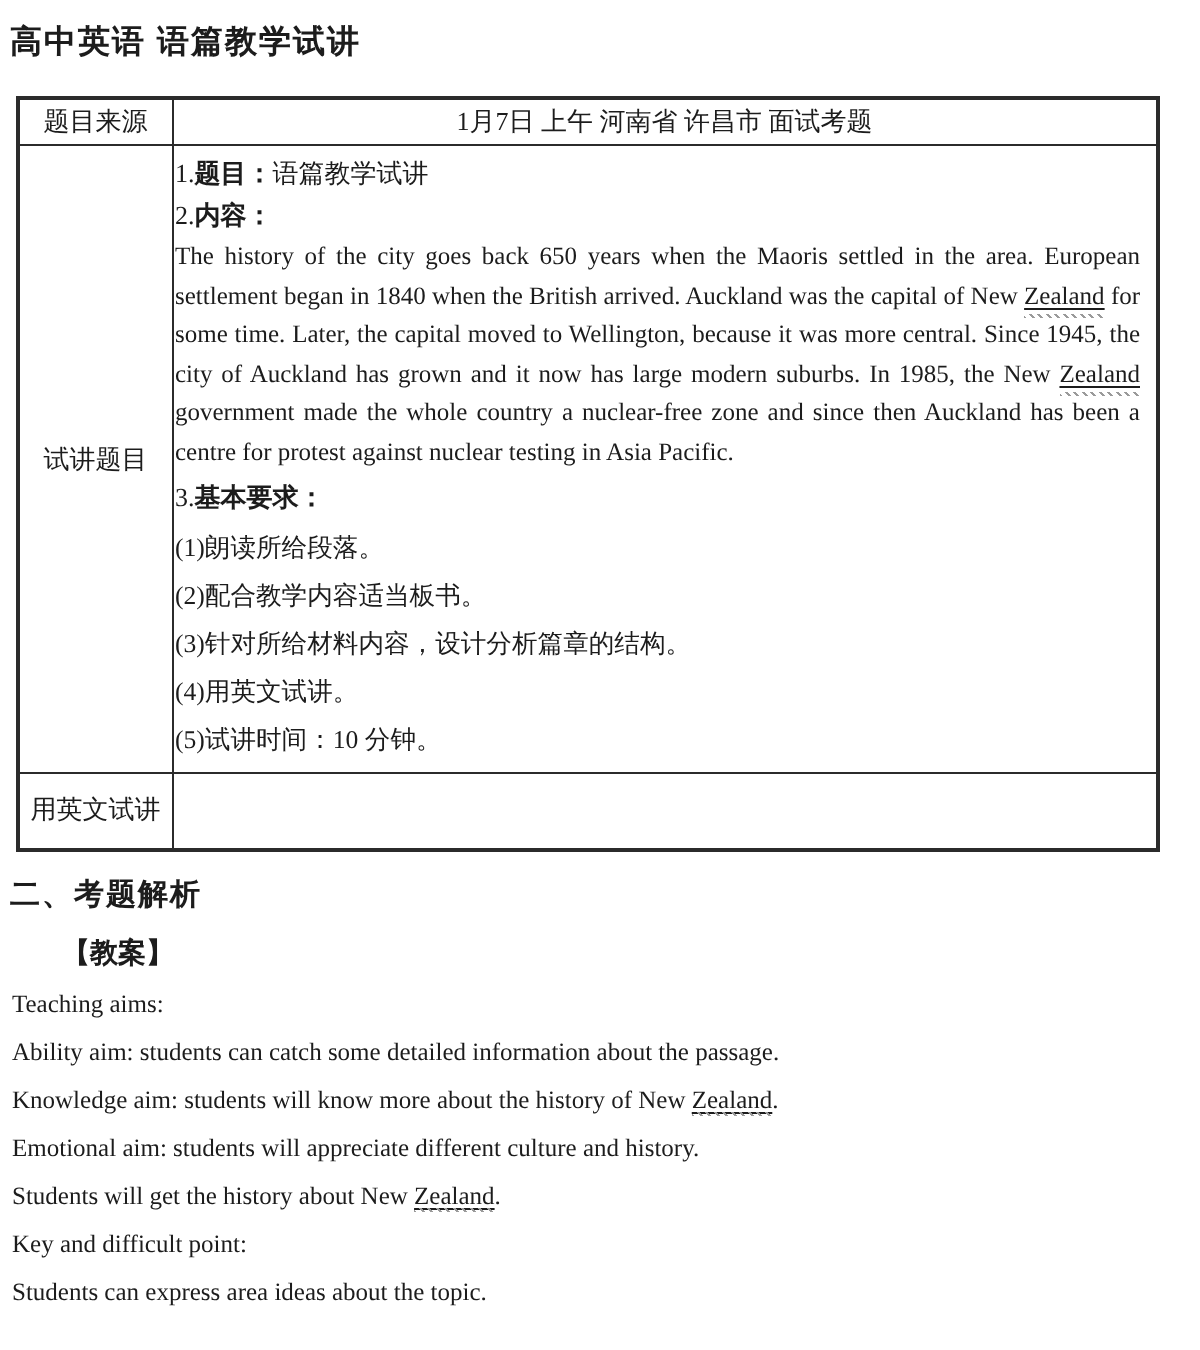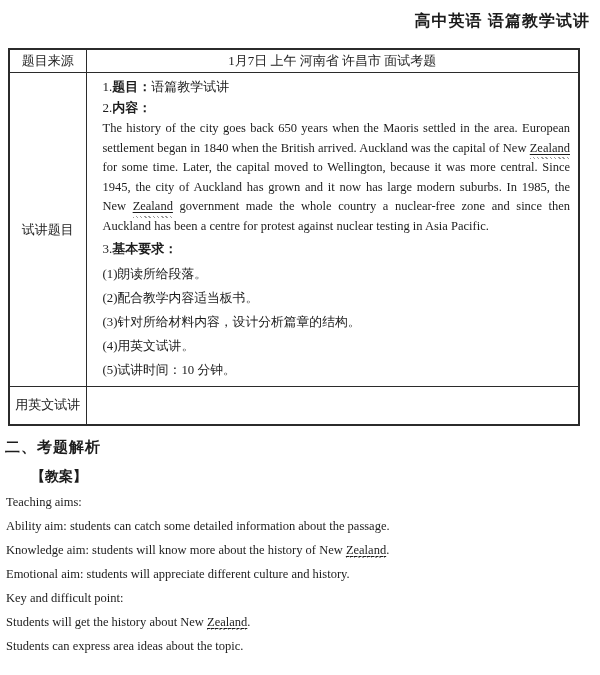--- a/index.html
+++ b/index.html
@@ -7,21 +7,21 @@
   body {
     width: 600px; height: 675px;
     background: #ffffff;
     color: #1c1c1c;
     font-family: "Liberation Serif", serif;
     overflow: hidden;
   }
   .page { padding: 5px 10px 0 5px; }
 
   .doc-title {
-    text-align: right;
+    text-align: left;
     font-size: 16px;
     font-weight: bold;
     font-family: "Liberation Sans", sans-serif;
     margin: 6px 0 16px 0;
     letter-spacing: 1px;
   }
   .section-heading {
     font-size: 15px;
     font-weight: bold;
     font-family: "Liberation Sans", sans-serif;
@@ -52,21 +52,21 @@
     font-size: 13px;
     padding: 2px 0;
   }
   td.source-cell {
     text-align: center;
     font-size: 13px;
     height: 22px;
     padding: 1px 4px;
   }
   td.trial-cell {
-    padding: 3px 8px 5px 16px;
+    padding: 3px 8px 5px 1px;
     font-size: 12.5px;
   }
   td.defense-cell { height: 38px; }
   .cn-line { font-size: 13px; line-height: 21px; }
   .cn-label { font-weight: bold; }
   .passage {
     text-align: justify;
     line-height: 19.5px;
     font-size: 12.5px;
     margin: 1px 0 2px 0;
@@ -132,19 +132,19 @@
     </table>
 
   <div class="section-heading">二、考题解析</div>
   <div class="plan-heading">【教案】</div>
 
   <div class="analysis">
     <p class="bold">Teaching aims:</p>
     <p>Ability aim: students can catch some detailed information about the passage.</p>
     <p><span>Knowledge aim: students will know more about the history of New </span><span class="zealand">Zealand</span><span>.</span></p>
     <p>Emotional aim: students will appreciate different culture and history.</p>
+    <p><span>Students will get the history about New </span><span class="zealand">Zealand</span><span>.</span></p>
     <p>Key and difficult point:</p>
-    <p><span>Students will get the history about New </span><span class="zealand">Zealand</span><span>.</span></p>
     <p>Students can express area ideas about the topic.</p>
 
   </div>
 
 </div>
 
 </body></html>

